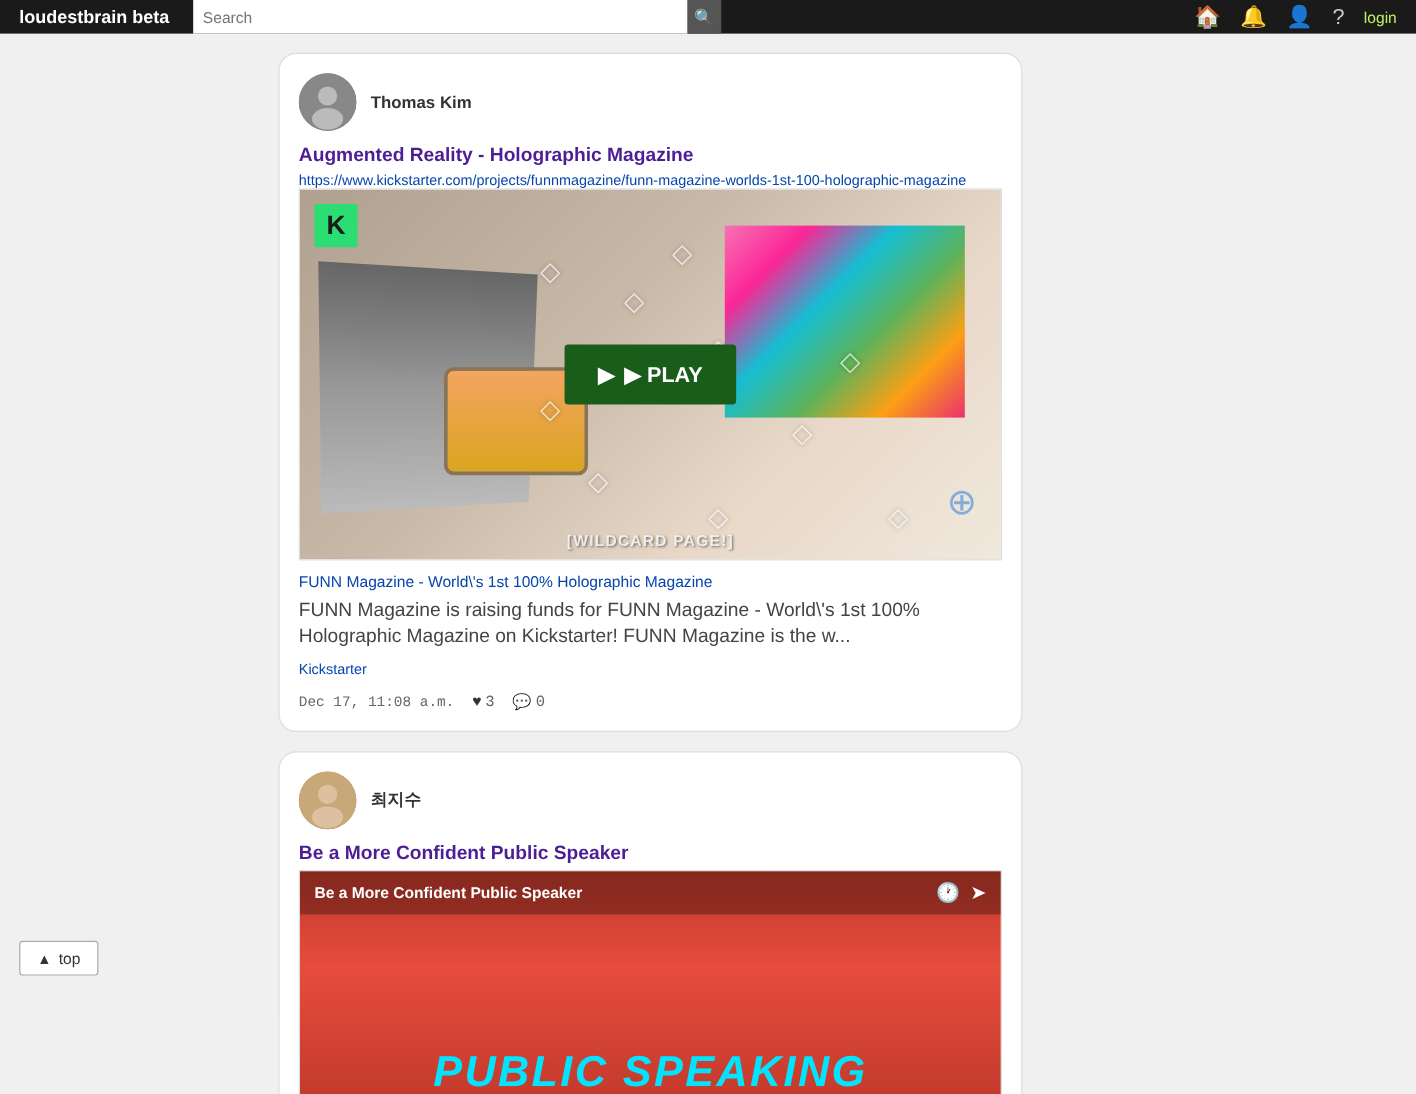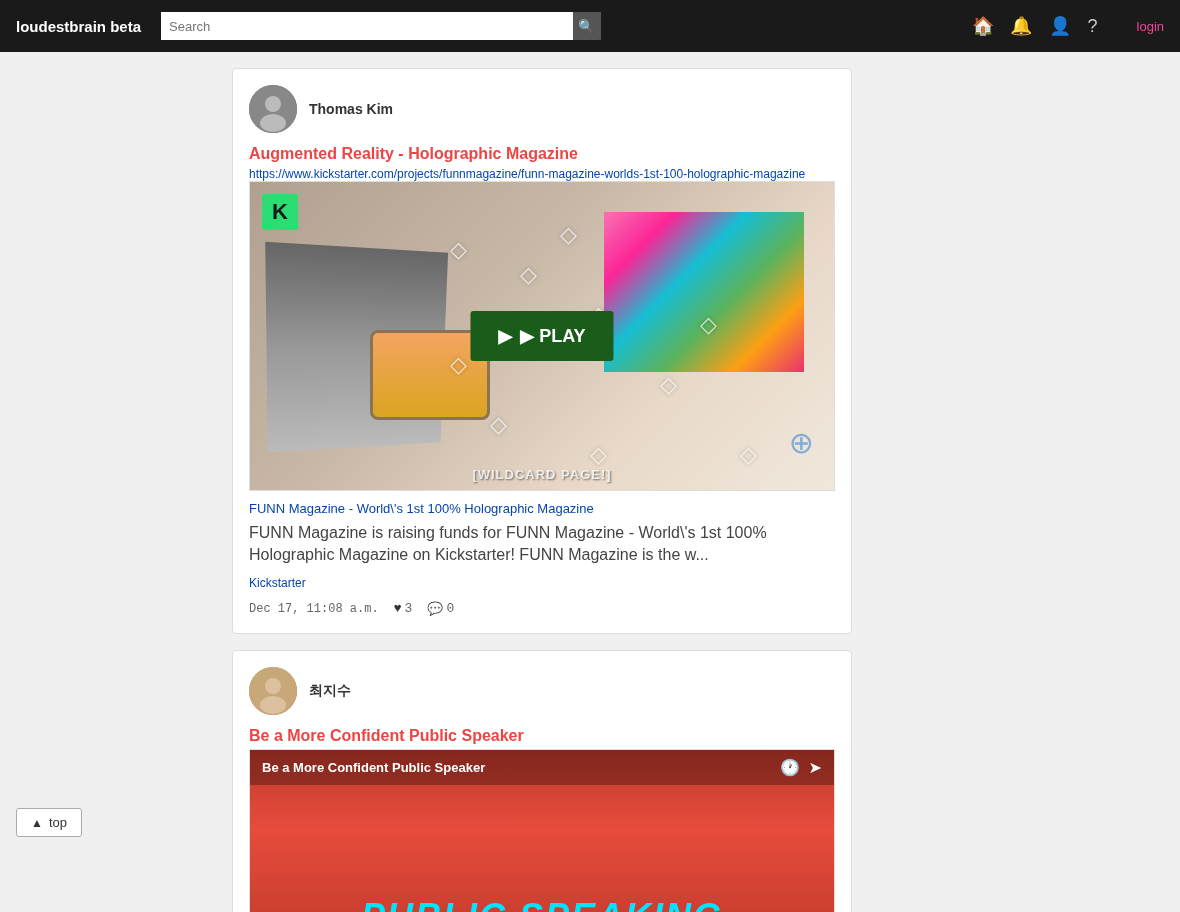--- a/index.html
+++ b/index.html
@@ -3,21 +3,21 @@
   <meta charset="utf-8">
   <style>
     * { box-sizing: border-box; margin: 0; padding: 0; }
     body { font-family: Arial, sans-serif; background: #f0f0f0; color: #333; }
 
     
     .navbar {
       background: #1a1a1a;
       display: flex;
       align-items: center;
-      height: 52px;
+      height: 28px;
       padding: 0 16px;
       gap: 12px;
     }
     .navbar-brand {
       color: #fff;
       font-size: 15px;
       font-weight: bold;
       white-space: nowrap;
       margin-right: 8px;
     }
@@ -53,24 +53,23 @@
       align-items: center;
       gap: 16px;
       margin-left: auto;
     }
     .nav-icon {
       color: #ccc;
       font-size: 18px;
       cursor: pointer;
     }
     .nav-login {
-      color: #ec4899;
+      color: #bef264;
       font-size: 13px;
       cursor: pointer;
-      margin-left: 23px;
     }
 
     
     .main-layout {
       display: flex;
       max-width: 1180px;
       margin: 0 auto;
       padding: 16px;
       gap: 16px;
     }
@@ -106,21 +105,21 @@
       max-width: 620px;
       display: flex;
       flex-direction: column;
       gap: 16px;
     }
 
     
     .post-card {
       background: #fff;
       border: 1px solid #ddd;
-      border-radius: 4px;
+      border-radius: 15px;
       padding: 16px;
     }
     .post-header {
       display: flex;
       align-items: center;
       gap: 12px;
       margin-bottom: 12px;
     }
     
     .avatar-placeholder {
@@ -137,21 +136,21 @@
       flex-shrink: 0;
     }
     .post-author {
       font-size: 14px;
       font-weight: bold;
       color: #333;
     }
     .post-title {
       font-size: 16px;
       font-weight: bold;
-      color: #ef4444;
+      color: #4c1d95;
       margin-bottom: 4px;
     }
     .post-link {
       font-size: 12px;
       color: #0645ad;
       text-decoration: none;
       word-break: break-all;
       display: block;
     }
 

